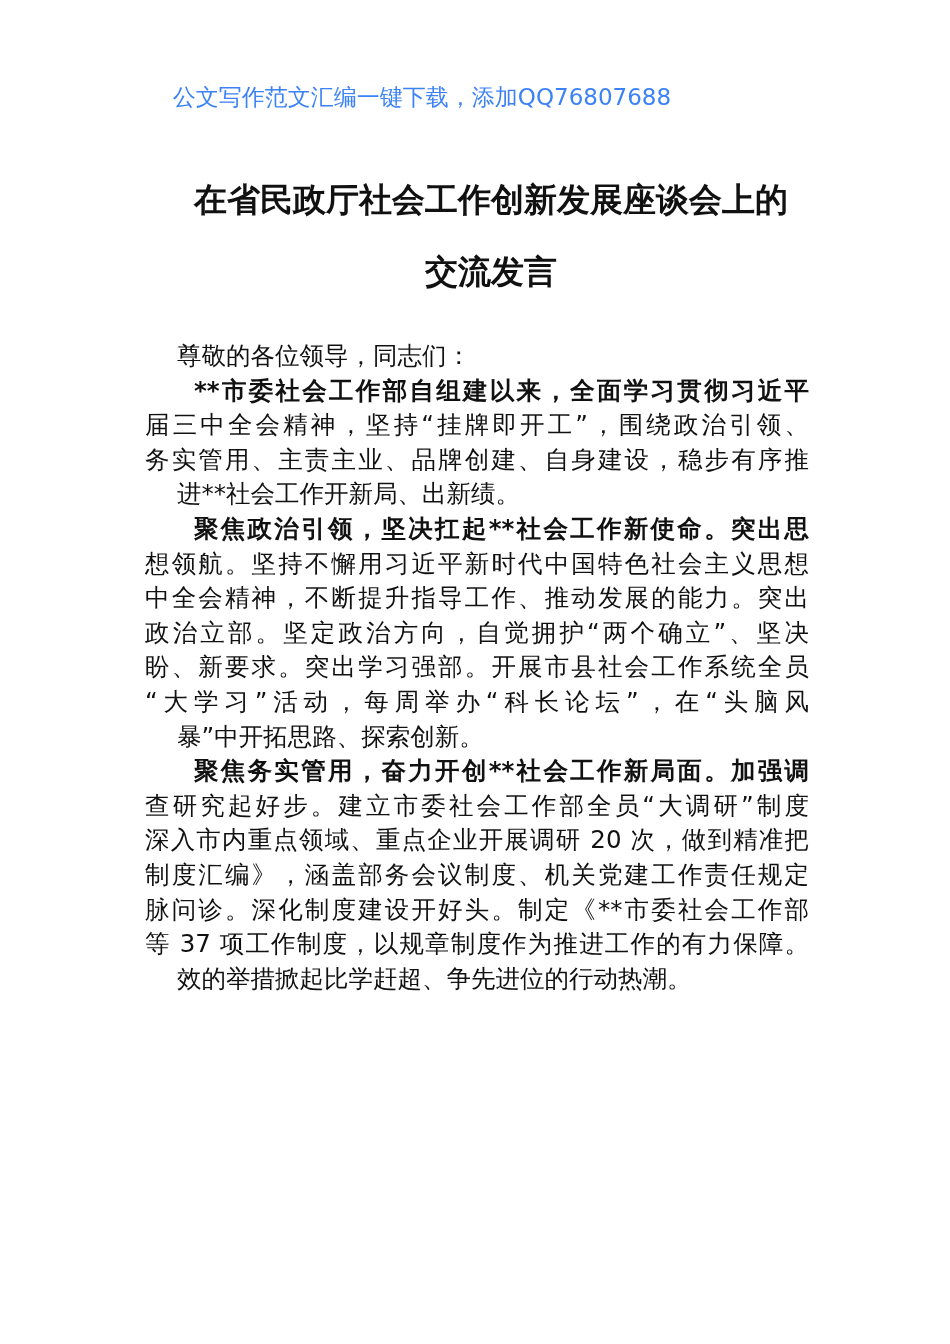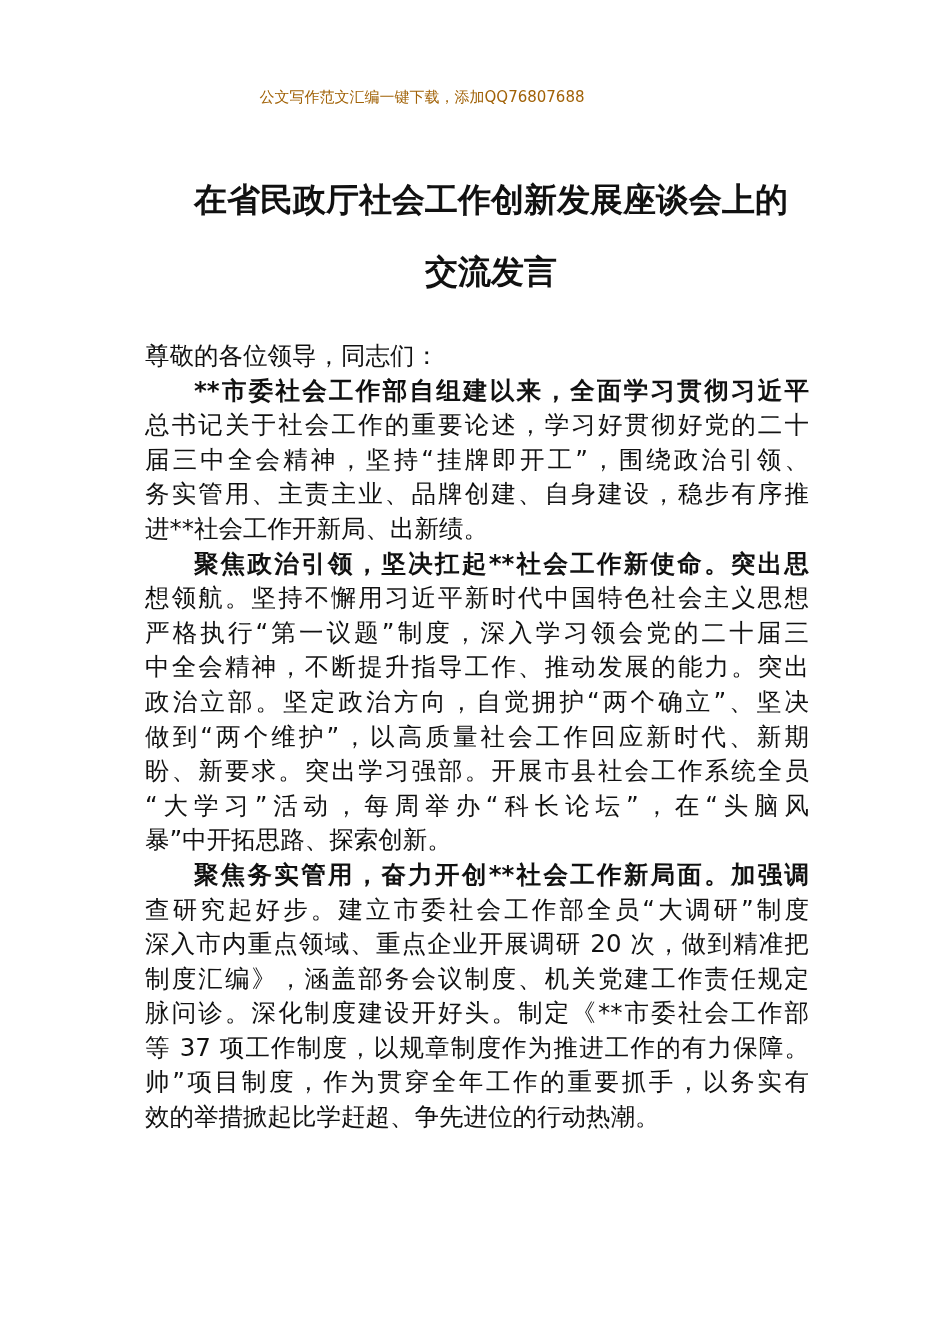--- a/index.html
+++ b/index.html
@@ -14,23 +14,23 @@
     overflow: hidden;
     font-family: "DejaVu Sans", "Liberation Sans", sans-serif;
     color: #000000;
   }
   .banner {
     position: absolute;
     top: 86px;
     left: 0;
     width: 844px;
     text-align: center;
-    font-size: 15px;
+    font-size: 23px;
     line-height: 22px;
-    color: #a16207;
+    color: #3b82f6;
     letter-spacing: 0px;
   }
   .title {
     position: absolute;
     left: 0;
     width: 950px;
     text-align: center;
     font-size: 33px;
     line-height: 40px;
     color: #111111;
@@ -49,20 +49,21 @@
     height: 34.6px;
     line-height: 34.6px;
     font-size: 24.5px;
     white-space: nowrap;
     text-align: justify;
     text-align-last: justify;
     color: #111111;
   }
   .line.last {
     text-align-last: left;
+    margin-left: 32px;
   }
   .line.indent {
     padding-left: 49px;
     font-weight: bold;
   }
 </style>
 </head>
 <body>
 
 <div class="banner">公文写作范文汇编一键下载，添加QQ76807688</div>
@@ -70,41 +71,37 @@
 <h1 style="margin:0">
   <div class="title l1">在省民政厅社会工作创新发展座谈会上的</div>
   <div class="title l2">交流发言</div>
 </h1>
 
 <div class="body-text">
   <span class="line last">尊敬的各位领导，同志们：</span>
 
   <div>
     <span class="line indent">**市委社会工作部自组建以来，全面学习贯彻习近平</span>
-    <span class="line">总书记关于社会工作的重要论述，学习好贯彻好党的二十</span>
     <span class="line">届三中全会精神，坚持“挂牌即开工”，围绕政治引领、</span>
     <span class="line">务实管用、主责主业、品牌创建、自身建设，稳步有序推</span>
     <span class="line last">进**社会工作开新局、出新绩。</span>
   </div>
 
   <div>
     <span class="line indent">聚焦政治引领，坚决扛起**社会工作新使命。突出思</span>
     <span class="line">想领航。坚持不懈用习近平新时代中国特色社会主义思想</span>
-    <span class="line">严格执行“第一议题”制度，深入学习领会党的二十届三</span>
     <span class="line">中全会精神，不断提升指导工作、推动发展的能力。突出</span>
     <span class="line">政治立部。坚定政治方向，自觉拥护“两个确立”、坚决</span>
-    <span class="line">做到“两个维护”，以高质量社会工作回应新时代、新期</span>
     <span class="line">盼、新要求。突出学习强部。开展市县社会工作系统全员</span>
     <span class="line">“大学习”活动，每周举办“科长论坛”，在“头脑风</span>
     <span class="line last">暴”中开拓思路、探索创新。</span>
   </div>
 
   <div>
     <span class="line indent">聚焦务实管用，奋力开创**社会工作新局面。加强调</span>
     <span class="line">查研究起好步。建立市委社会工作部全员“大调研”制度</span>
     <span class="line">深入市内重点领域、重点企业开展调研 20 次，做到精准把</span>
     <span class="line">制度汇编》，涵盖部务会议制度、机关党建工作责任规定</span>
     <span class="line">脉问诊。深化制度建设开好头。制定《**市委社会工作部</span>
     <span class="line">等 37 项工作制度，以规章制度作为推进工作的有力保障。</span>
-    <span class="line">帅”项目制度，作为贯穿全年工作的重要抓手，以务实有</span>
     <span class="line last">效的举措掀起比学赶超、争先进位的行动热潮。</span>
   </div>
 </div>
 
 </body></html>

